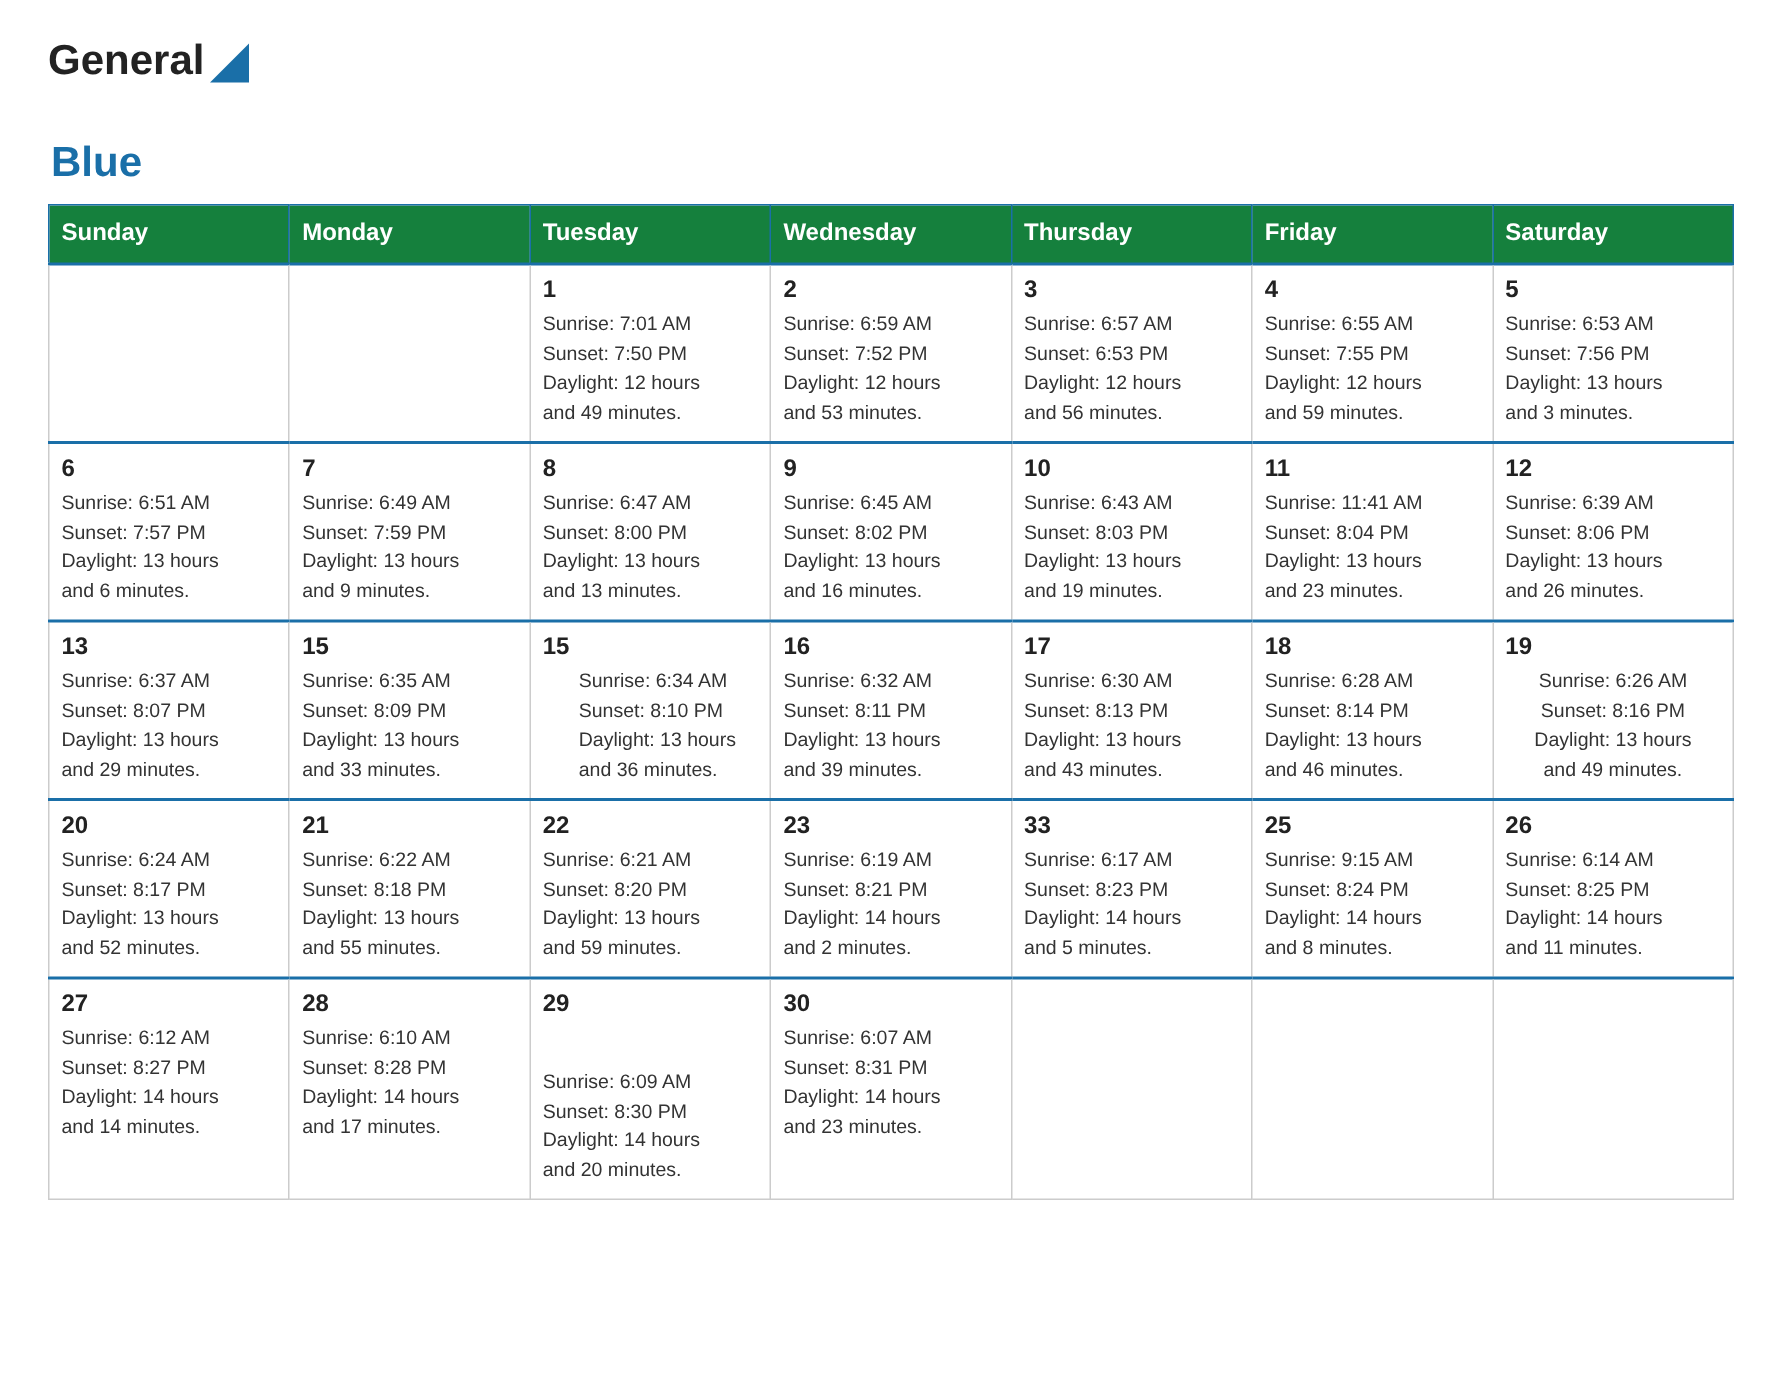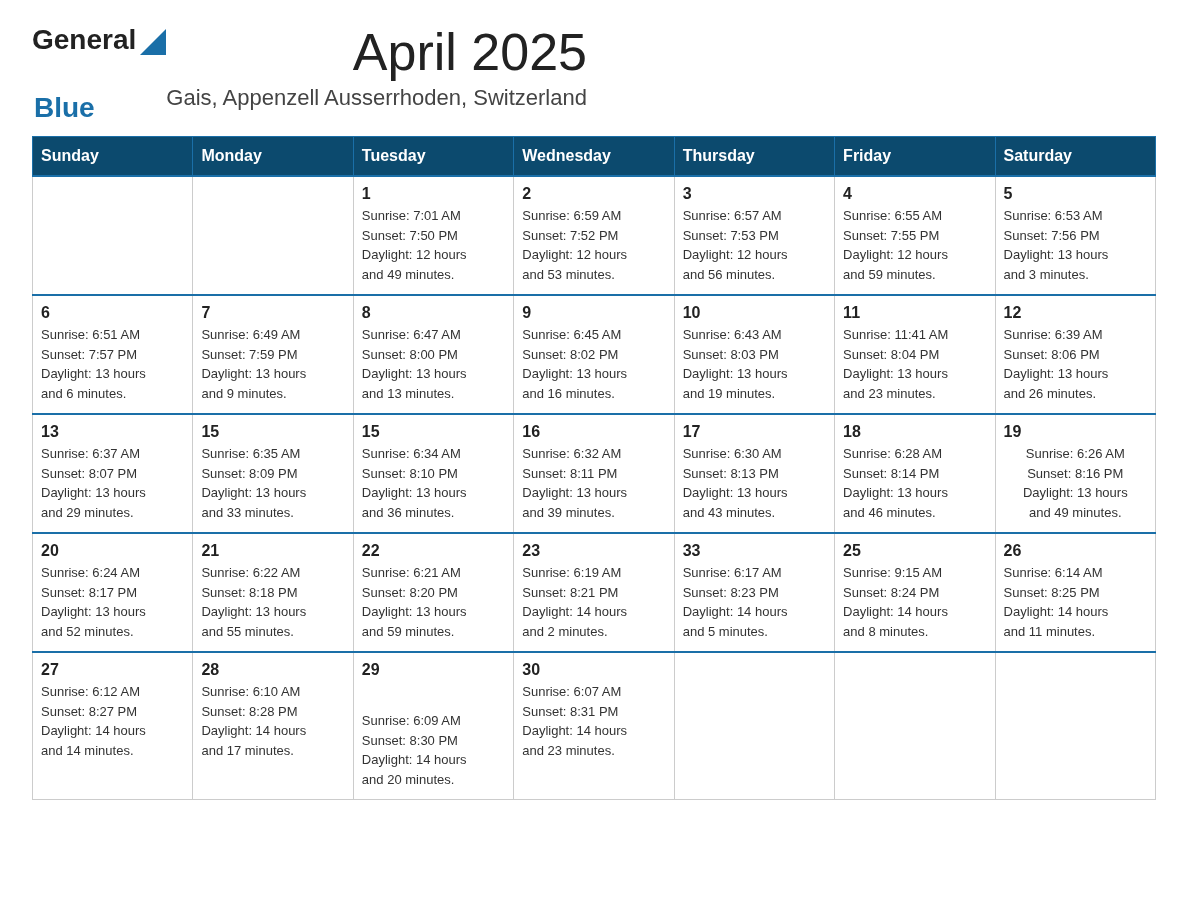--- a/index.html
+++ b/index.html
@@ -30,21 +30,21 @@
       font-size: 22px;
       color: #444;
       margin-top: 4px;
     }
     .calendar {
       width: 100%;
       border-collapse: collapse;
       margin-top: 12px;
     }
     .calendar thead tr th {
-      background-color: #0c4a6e;
+      background-color: #15803d;
       color: #fff;
       font-size: 16px;
       font-weight: bold;
       padding: 10px 8px;
       text-align: left;
       border: 1px solid #1a6fa8;
     }
     .calendar tbody tr td {
       vertical-align: top;
       padding: 8px 8px 10px 8px;
@@ -103,24 +103,20 @@
 <div class="header-row">
   <div class="logo-wrapper">
     <div class="logo-row1">
       <span class="gen" style="font-size:28px;font-weight:bold;color:#222;">General</span>
       <span style="display:inline-block;width:0;height:0;border-style:solid;border-width:0 0 26px 26px;border-color:transparent transparent #1a6fa8 transparent;margin-left:4px;position:relative;top:2px;"></span>
     </div>
     <div class="logo-row2">
       <span class="blue" style="font-size:28px;font-weight:bold;color:#1a6fa8;margin-left:2px;">Blue</span>
     </div>
   </div>
-  <div class="title-block">
-    <h1>April 2025</h1>
-    <div class="subtitle">Gais, Appenzell Ausserrhoden, Switzerland</div>
-  </div>
 </div>
 
 <table class="calendar">
   <thead>
     <tr>
     <th>Sunday</th>
         <th>Monday</th>
         <th>Tuesday</th>
         <th>Wednesday</th>
         <th>Thursday</th>
@@ -142,21 +138,21 @@
         <td>
           <span class="day-number">2</span>
           <div class="day-info" style="white-space: pre-line;">Sunrise: 6:59 AM
 Sunset: 7:52 PM
 Daylight: 12 hours
 and 53 minutes.</div>
         </td>
         <td>
           <span class="day-number">3</span>
           <div class="day-info" style="white-space: pre-line;">Sunrise: 6:57 AM
-Sunset: 7:53 PM
+Sunset: 6:53 PM
 Daylight: 12 hours
 and 56 minutes.</div>
         </td>
         <td>
           <span class="day-number">4</span>
           <div class="day-info" style="white-space: pre-line;">Sunrise: 6:55 AM
 Sunset: 7:55 PM
 Daylight: 12 hours
 and 59 minutes.</div>
         </td>
@@ -229,21 +225,21 @@
         </td>
         <td>
           <span class="day-number">15</span>
           <div class="day-info" style="white-space: pre-line;">Sunrise: 6:35 AM
 Sunset: 8:09 PM
 Daylight: 13 hours
 and 33 minutes.</div>
         </td>
         <td>
           <span class="day-number">15</span>
-          <div class="day-info" style="white-space: pre-line;">Sunrise: 6:34 AM
+          <div class="day-info" style="white-space: pre-line; margin-left: 24px;">Sunrise: 6:34 AM
 Sunset: 8:10 PM
 Daylight: 13 hours
 and 36 minutes.</div>
         </td>
         <td>
           <span class="day-number">16</span>
           <div class="day-info" style="white-space: pre-line;">Sunrise: 6:32 AM
 Sunset: 8:11 PM
 Daylight: 13 hours
 and 39 minutes.</div>

